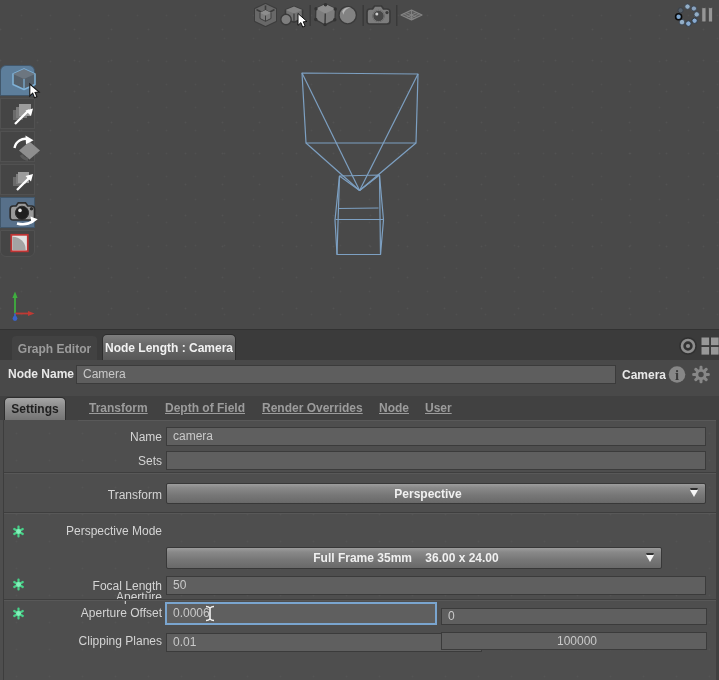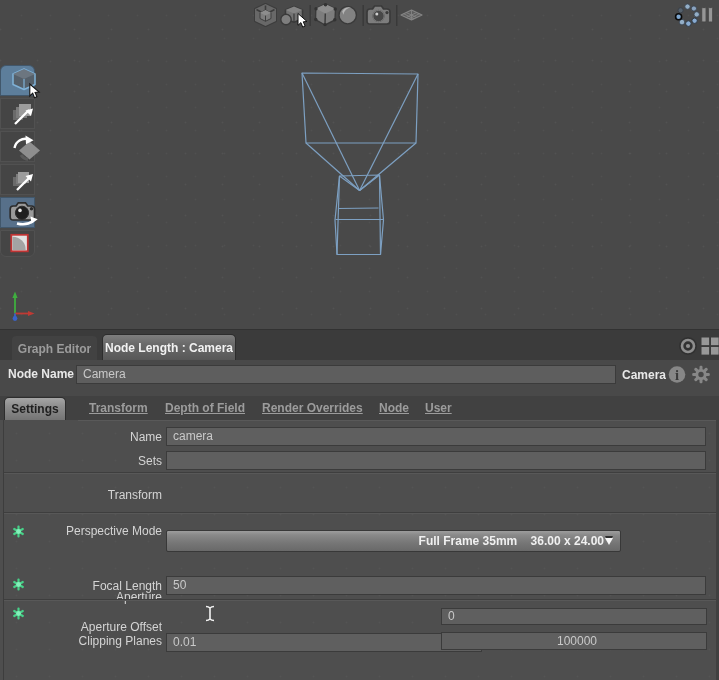--- a/index.html
+++ b/index.html
@@ -275,35 +275,36 @@
     <div class="edge-r"></div>
 
     <div class="flabel" style="right:557px; top:10px;">Name</div>
     <div class="field" style="left:166px; top:7px; width:540px; height:19px;">camera</div>
     <div class="flabel" style="right:557px; top:34px;">Sets</div>
     <div class="field" style="left:166px; top:31px; width:540px; height:19px;"></div>
 
     <div class="sep" style="top:52px;"></div>
 
     <div class="flabel" style="right:557px; top:68px;">Transform</div>
+    <div class="drop" style="left:166px; top:63px; width:540px; height:21px; line-height:20px;">Perspective<span class="arr"></span></div>
 
     <div class="sep" style="top:92px;"></div>
 
     <svg class="abs" style="left:11px; top:104px;" width="15" height="15" viewBox="-7.5 -7.5 15 15">
         <g fill="#47d188">
           <rect x="-1.1" y="-6" width="2.2" height="12" rx="1"></rect>
           <rect x="-1.1" y="-6" width="2.2" height="12" rx="1" transform="rotate(60)"></rect>
           <rect x="-1.1" y="-6" width="2.2" height="12" rx="1" transform="rotate(-60)"></rect>
         </g>
         <circle r="2.4" fill="#84f0ba"></circle>
       </svg>
     <div class="flabel" style="right:557px; top:104px;">Perspective Mode</div>
 
     <div class="flabel" style="right:557px; top:132px;margin-top:38px;">Aperture</div>
-    <div class="drop" style="left:166px; top:110px; width:455px; height:22px; line-height:21px;text-align:right;">Full Frame 35mm&nbsp;&nbsp;&nbsp;&nbsp;36.00 x 24.00<span class="arr"></span></div>
+    <div class="drop" style="left:166px; top:127px; width:496px; height:22px; line-height:21px;">Full Frame 35mm&nbsp;&nbsp;&nbsp;&nbsp;36.00 x 24.00<span class="arr"></span></div>
 
     <svg class="abs" style="left:11px; top:157px;" width="15" height="15" viewBox="-7.5 -7.5 15 15">
         <g fill="#47d188">
           <rect x="-1.1" y="-6" width="2.2" height="12" rx="1"></rect>
           <rect x="-1.1" y="-6" width="2.2" height="12" rx="1" transform="rotate(60)"></rect>
           <rect x="-1.1" y="-6" width="2.2" height="12" rx="1" transform="rotate(-60)"></rect>
         </g>
         <circle r="2.4" fill="#84f0ba"></circle>
       </svg>
     <div class="flabel" style="right:557px; top:159px;padding-left:34px;">Focal Length</div>
@@ -312,21 +313,22 @@
     <div class="sep" style="top:179px;"></div>
 
     <svg class="abs" style="left:11px; top:186px;" width="15" height="15" viewBox="-7.5 -7.5 15 15">
         <g fill="#47d188">
           <rect x="-1.1" y="-6" width="2.2" height="12" rx="1"></rect>
           <rect x="-1.1" y="-6" width="2.2" height="12" rx="1" transform="rotate(60)"></rect>
           <rect x="-1.1" y="-6" width="2.2" height="12" rx="1" transform="rotate(-60)"></rect>
         </g>
         <circle r="2.4" fill="#84f0ba"></circle>
       </svg>
-    <div class="flabel" style="right:557px; top:186px;margin-top:14px;">Aperture Offset</div>
+    <div class="flabel" style="right:557px; top:186px;">Aperture Offset</div>
+    <div class="field" style="left:165px; top:182px; width:272px; height:23px; border:2px solid #7aa5cf; line-height:19px;">0.0006</div>
 
     <svg class="abs" style="left:204px; top:185px;" width="12" height="17" viewBox="0 0 12 17">
       <path d="M2,1.5 Q4.5,1.5 6,3 Q7.5,1.5 10,1.5 M6,3 L6,14 M2,15.5 Q4.5,15.5 6,14 Q7.5,15.5 10,15.5" fill="none" stroke="#f2f2f2" stroke-width="1.6"></path>
     </svg>
     <div class="field" style="left:441px; top:188px; width:266px; height:17px; line-height:15px;">0</div>
 
     <div class="flabel" style="right:557px; top:214px;">Clipping Planes</div>
     <div class="field" style="left:166px; top:213px; width:316px; height:19px;">0.01</div>
     <div class="field" style="left:441px; top:212px; width:266px; height:18px;text-align:center;">100000</div>
   </div>

